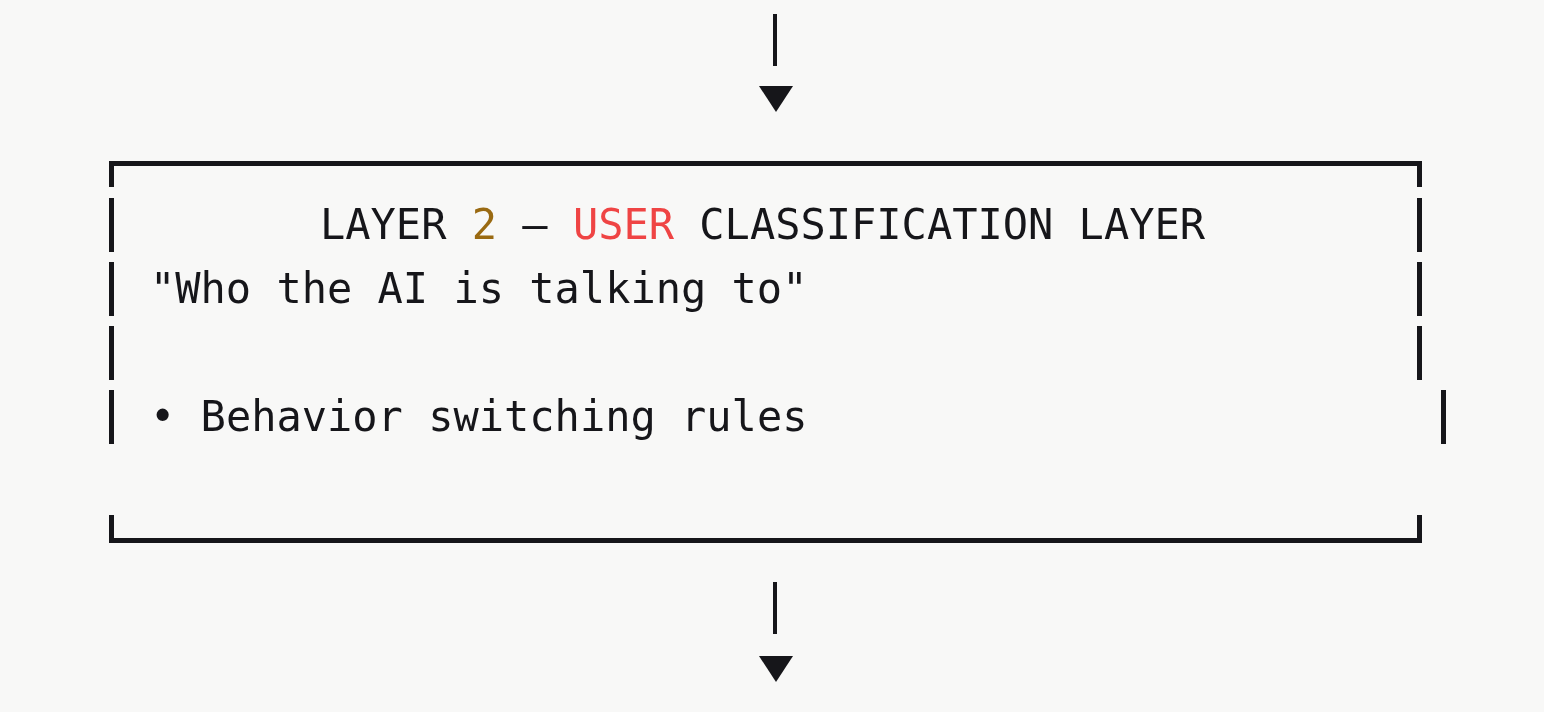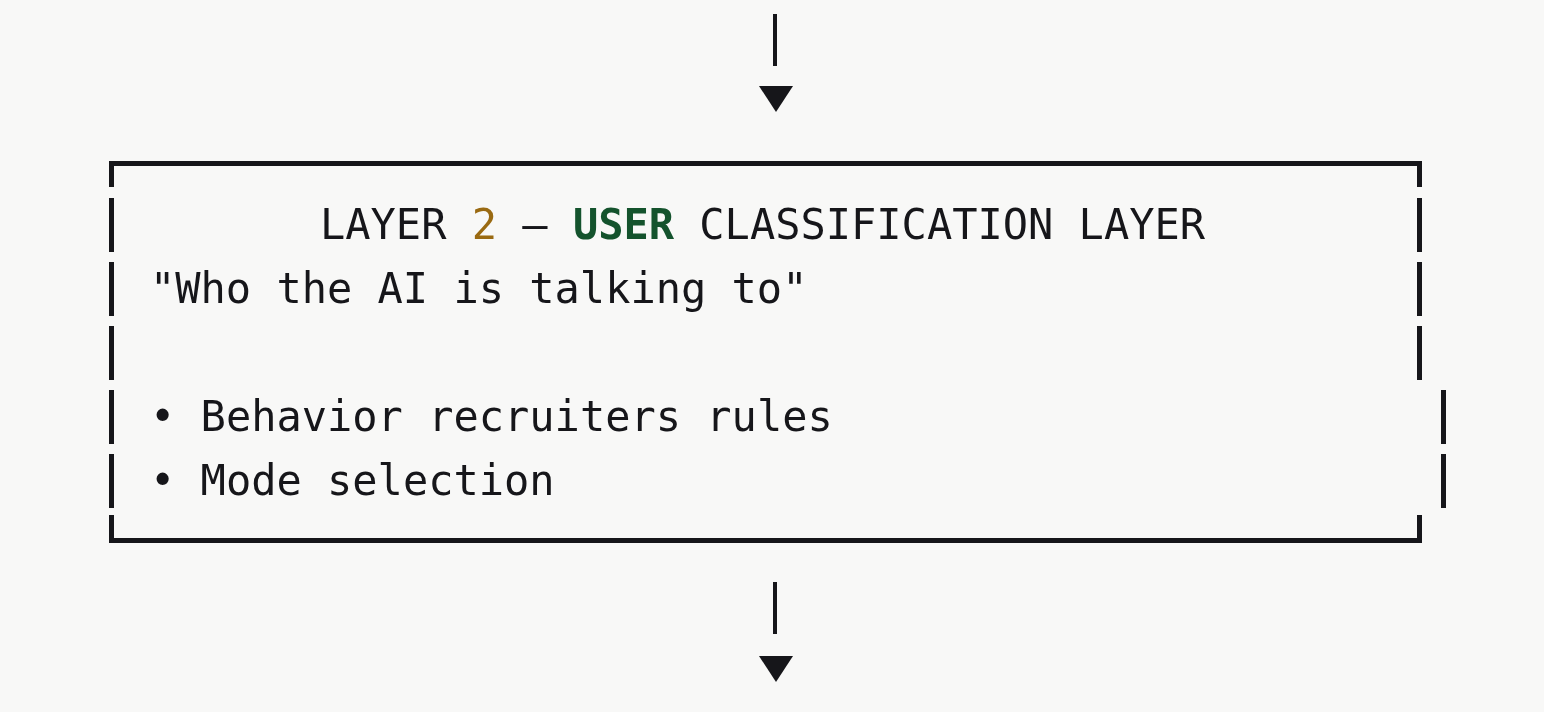--- a/index.html
+++ b/index.html
@@ -94,21 +94,21 @@
     white-space: pre;
     font-size: 42px;
     letter-spacing: 0px;
     color: #16161a;
   }
   .row-text.title {
     left: 152px;
     text-indent: 168px;
   }
   .tok-accent-a { color: #9a6a12; }
-  .tok-accent-b { color: #14532d; font-weight: bold; }
+  .tok-accent-b { color: #ef4444; }
   .bullet-dot   { display: inline; }
 </style>
 </head>
 <body>
 
 <div id="diagram">
 
   <div id="arrow-top-stem" class="arrow-stem"></div>
   <div id="arrow-top-head" class="arrow-head"></div>
 
@@ -132,28 +132,23 @@
       </div>
 
       <div class="row">
         <span class="pipe-left"></span>
         <span class="pipe-right"></span>
       </div>
 
       <div class="row ragged">
         <span class="pipe-left"></span>
         <span class="pipe-right"></span>
-        <div class="row-text"><span class="bullet-dot">•</span><span> </span><span>Behavior recruiters rules</span></div>
+        <div class="row-text"><span class="bullet-dot">•</span><span> </span><span>Behavior switching rules</span></div>
       </div>
 
-      <div class="row ragged">
-        <span class="pipe-left"></span>
-        <span class="pipe-right"></span>
-        <div class="row-text"><span class="bullet-dot">•</span><span> </span><span>Mode selection</span></div>
-      </div>
 
     </div>
 
     <div id="corner-bl" class="box-corner"></div>
     <div id="corner-br" class="box-corner"></div>
     <div id="box-bottom-rule" class="box-rule"></div>
   </div>
 
   <div id="arrow-bottom-stem" class="arrow-stem"></div>
   <div id="arrow-bottom-head" class="arrow-head"></div>

